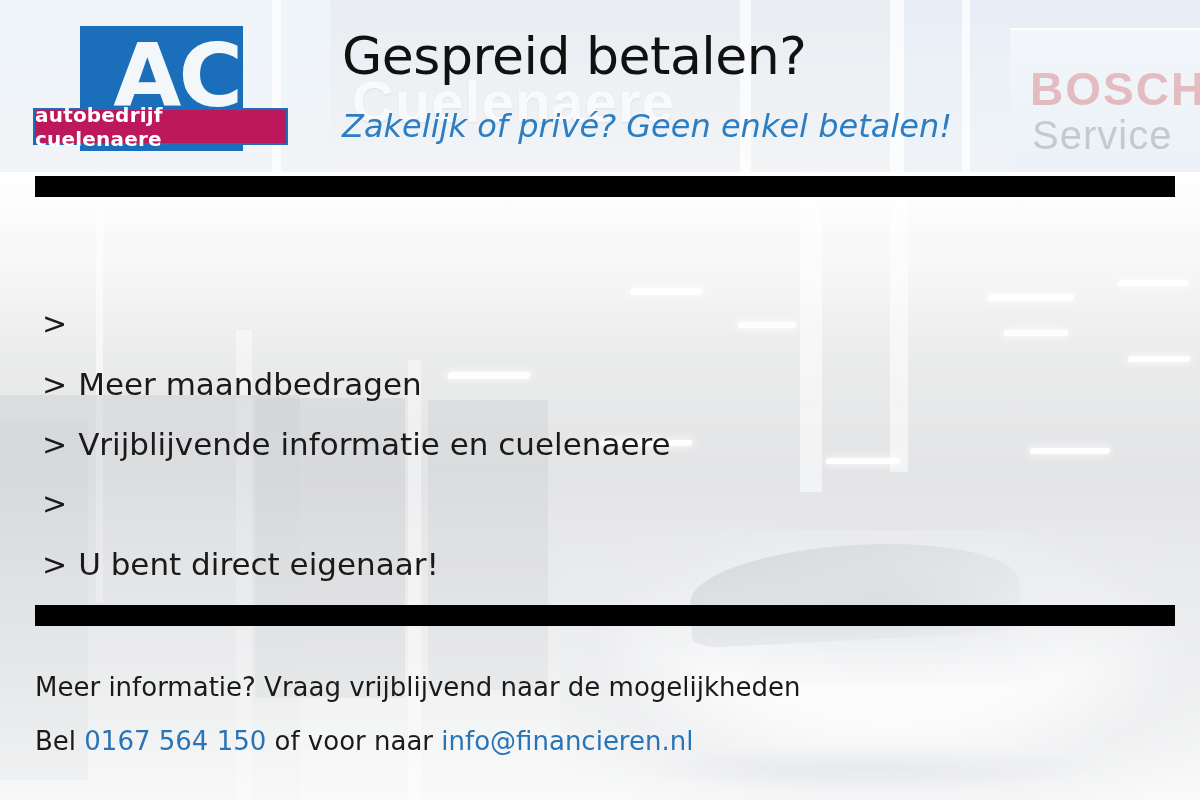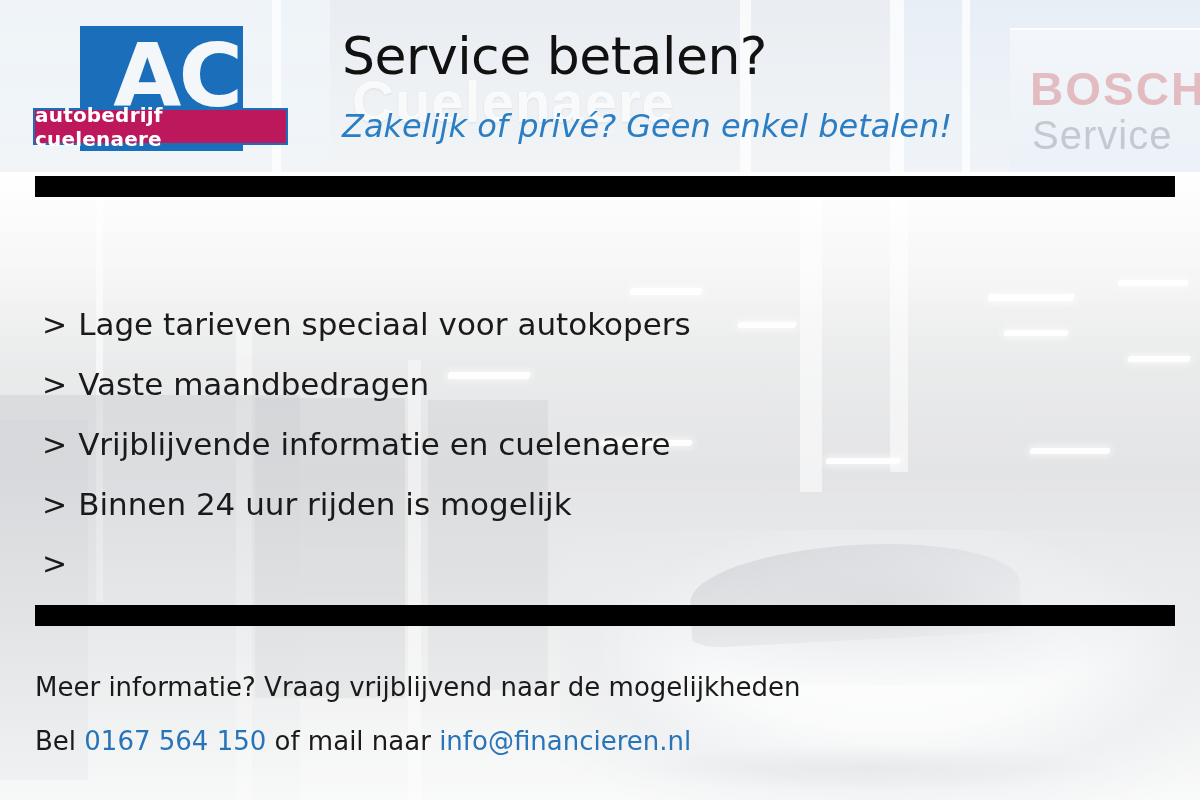--- a/index.html
+++ b/index.html
@@ -255,49 +255,48 @@
 <div id="content">
 
   <div class="logo">
     <div class="logo-square"></div>
     <div class="logo-ac">AC</div>
     <div class="logo-banner">
       <span>autobedrijf cuelenaere</span>
     </div>
   </div>
 
-  <div class="headline">Service betalen?</div>
+  <div class="headline">Gespreid betalen?</div>
   <div class="subheadline">Zakelijk of privé? Geen enkel betalen!</div>
 
   <div class="rule rule-top"></div>
   <div class="rule rule-bottom"></div>
 
 
   <div class="bullets">
     <div class="bullet">
       <span class="marker">&gt;</span>
-      <span>Lage tarieven speciaal voor autokopers</span>
-    </div>
-    <div class="bullet">
-      <span class="marker">&gt;</span>
-      <span>Vaste maandbedragen</span>
+    </div>
+    <div class="bullet">
+      <span class="marker">&gt;</span>
+      <span>Meer maandbedragen</span>
     </div>
     <div class="bullet">
       <span class="marker">&gt;</span>
       <span>Vrijblijvende informatie en cuelenaere</span>
     </div>
     <div class="bullet">
       <span class="marker">&gt;</span>
-      <span>Binnen 24 uur rijden is mogelijk</span>
-    </div>
-    <div class="bullet">
-      <span class="marker">&gt;</span>
+    </div>
+    <div class="bullet">
+      <span class="marker">&gt;</span>
+      <span>U bent direct eigenaar!</span>
     </div>
   </div>
 
   <div class="footer">
     <div class="footer-line">Meer informatie? Vraag vrijblijvend naar de mogelijkheden</div>
     <div class="footer-line">
-      <span>Bel </span><span class="accent">0167 564 150</span><span> of mail naar </span><span class="accent">info@financieren.nl</span>
+      <span>Bel </span><span class="accent">0167 564 150</span><span> of voor naar </span><span class="accent">info@financieren.nl</span>
     </div>
   </div>
 
 </div>
 
 </body></html>

